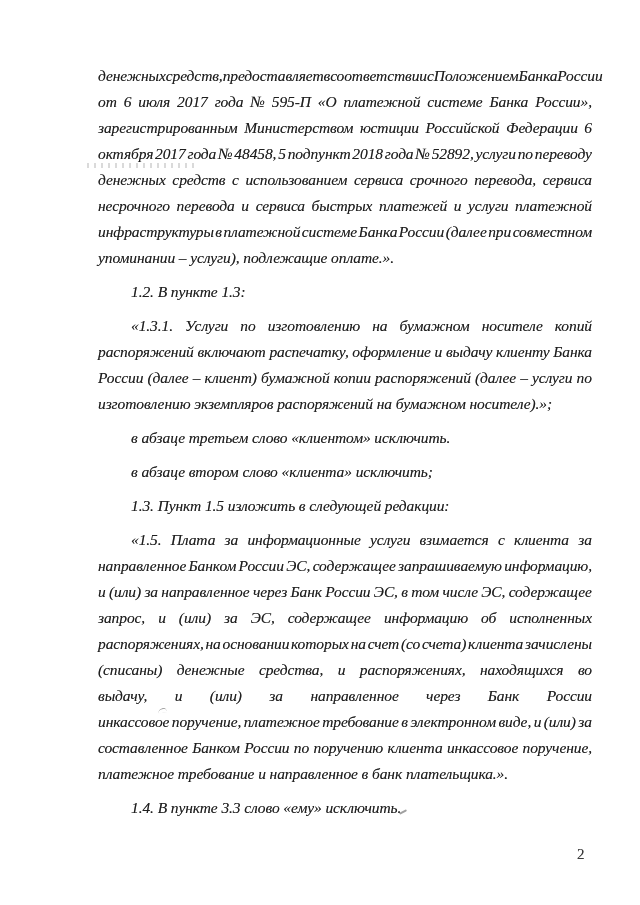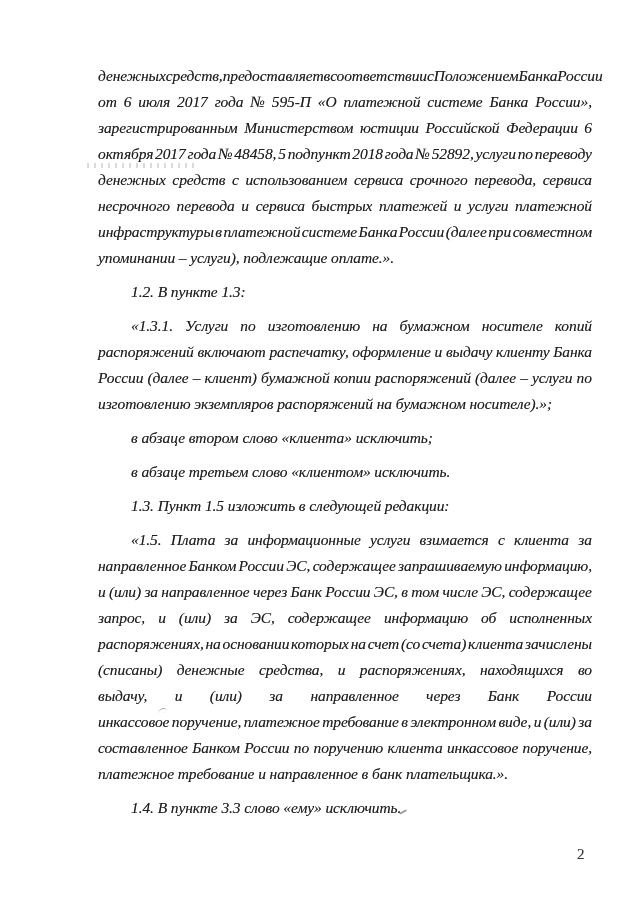--- a/index.html
+++ b/index.html
@@ -212,24 +212,24 @@
           <span>копии</span>
           <span>распоряжений</span>
           <span>(далее</span>
           <span>–</span>
           <span>услуги</span>
           <span>по</span>
         </div>
         <div class="ln last">изготовлению экземпляров распоряжений на бумажном носителе).»;</div>
       </div>
       <div class="para">
+        <div class="ln last indent">в абзаце третьем слово «клиентом» исключить.</div>
+      </div>
+      <div class="para">
         <div class="ln last indent">в абзаце втором слово «клиента» исключить;</div>
-      </div>
-      <div class="para">
-        <div class="ln last indent">в абзаце третьем слово «клиентом» исключить.</div>
       </div>
       <div class="para">
         <div class="ln last indent">1.3. Пункт 1.5 изложить в следующей редакции:</div>
       </div>
       <div class="para">
         <div class="ln just indent">
           <span>«1.5.</span>
           <span>Плата</span>
           <span>за</span>
           <span>информационные</span>

